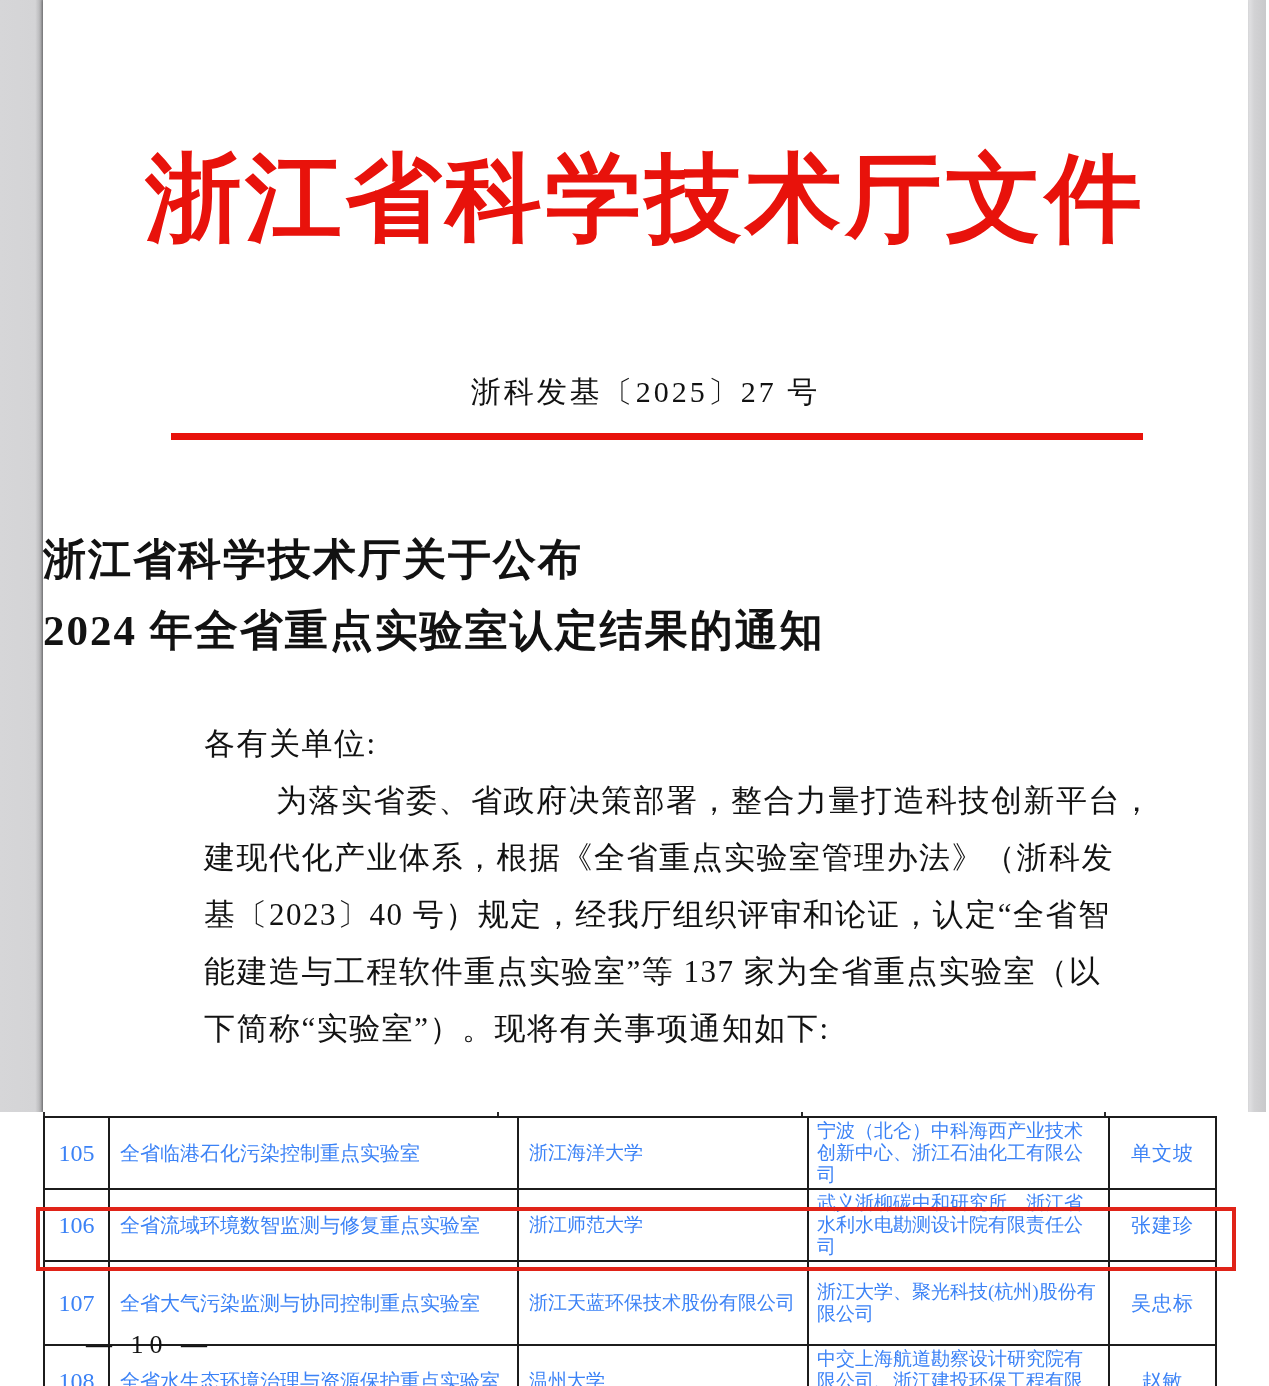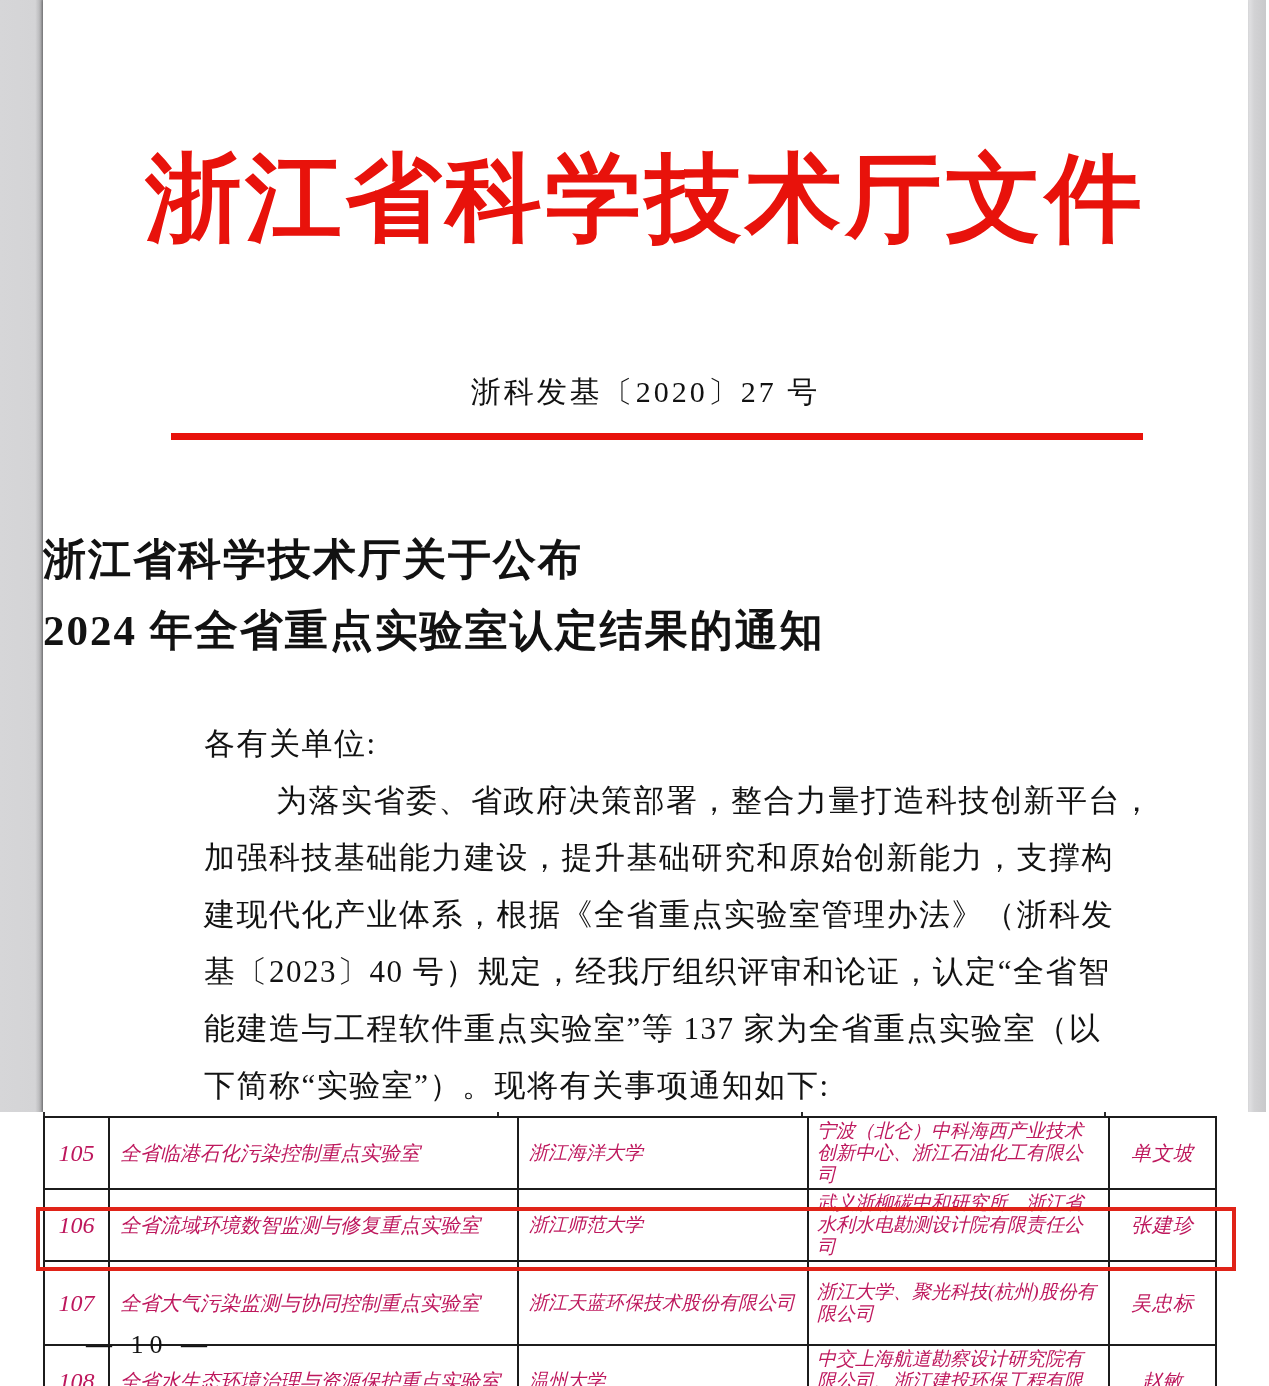--- a/index.html
+++ b/index.html
@@ -37,52 +37,51 @@
   .body-text{position:absolute;left:161px;top:715px;width:960px;font-size:31px;
     letter-spacing:1.5px;}
   .body-text .line{line-height:57px;white-space:nowrap;}
   .body-text .indent{padding-left:72px;}
 
   
   .table-area{position:absolute;left:0;top:1112px;width:1269px;height:274px;background:#ffffff;}
   .stub{position:absolute;top:0;width:2px;height:5px;background:#2a2a2a;}
   table{position:absolute;left:43px;top:4px;border-collapse:collapse;table-layout:fixed;
     width:1172px;}
-  td{border:2px solid var(--table-border);vertical-align:middle;color:#be185d;
-    overflow:hidden;font-style:italic;}
+  td{border:2px solid var(--table-border);vertical-align:middle;color:#3b82f6;
+    overflow:hidden;}
   td.c-no{font-size:24px;text-align:center;}
   td.c-lab{font-size:20px;padding-left:10px;white-space:nowrap;}
   td.c-host{font-size:19px;padding-left:10px;white-space:nowrap;border-radius:29px;}
   td.c-partner{font-size:19px;line-height:22px;padding:2px 8px;}
   td.c-dir{font-size:20px;text-align:center;letter-spacing:1px;margin-top:20px;}
   .highlight-box{position:absolute;left:36px;top:95px;width:1200px;height:64px;
     border:4px solid var(--highlight-red);}
   .page-no{position:absolute;left:86px;top:218px;font-size:26px;letter-spacing:6px;
     white-space:nowrap;}
 </style>
 </head>
 <body>
 
 <div id="canvas">
 
   <section class="doc-area">
     <div class="scan-margin left"></div>
     <div class="scan-margin right"></div>
     <div class="page">
       <h1 class="red-head">浙江省科学技术厅文件</h1>
-      <div class="doc-no">浙科发基〔2020〕27 号</div>
+      <div class="doc-no">浙科发基〔2025〕27 号</div>
       <div class="red-rule"></div>
       <h2 class="notice-title">
         <span>浙江省科学技术厅关于公布</span>
         <span>2024 年全省重点实验室认定结果的通知</span>
       </h2>
       <div class="body-text">
         <div class="line">各有关单位:</div>
         <div class="line indent">为落实省委、省政府决策部署，整合力量打造科技创新平台，</div>
-        <div class="line">加强科技基础能力建设，提升基础研究和原始创新能力，支撑构</div>
         <div class="line">建现代化产业体系，根据《全省重点实验室管理办法》（浙科发</div>
         <div class="line">基〔2023〕40 号）规定，经我厅组织评审和论证，认定“全省智</div>
         <div class="line">能建造与工程软件重点实验室”等 137 家为全省重点实验室（以</div>
         <div class="line">下简称“实验室”）。现将有关事项通知如下:</div>
       </div>
     </div>
   </section>
 
   <section class="table-area">
     <div class="stub" style="left:43px"></div>

